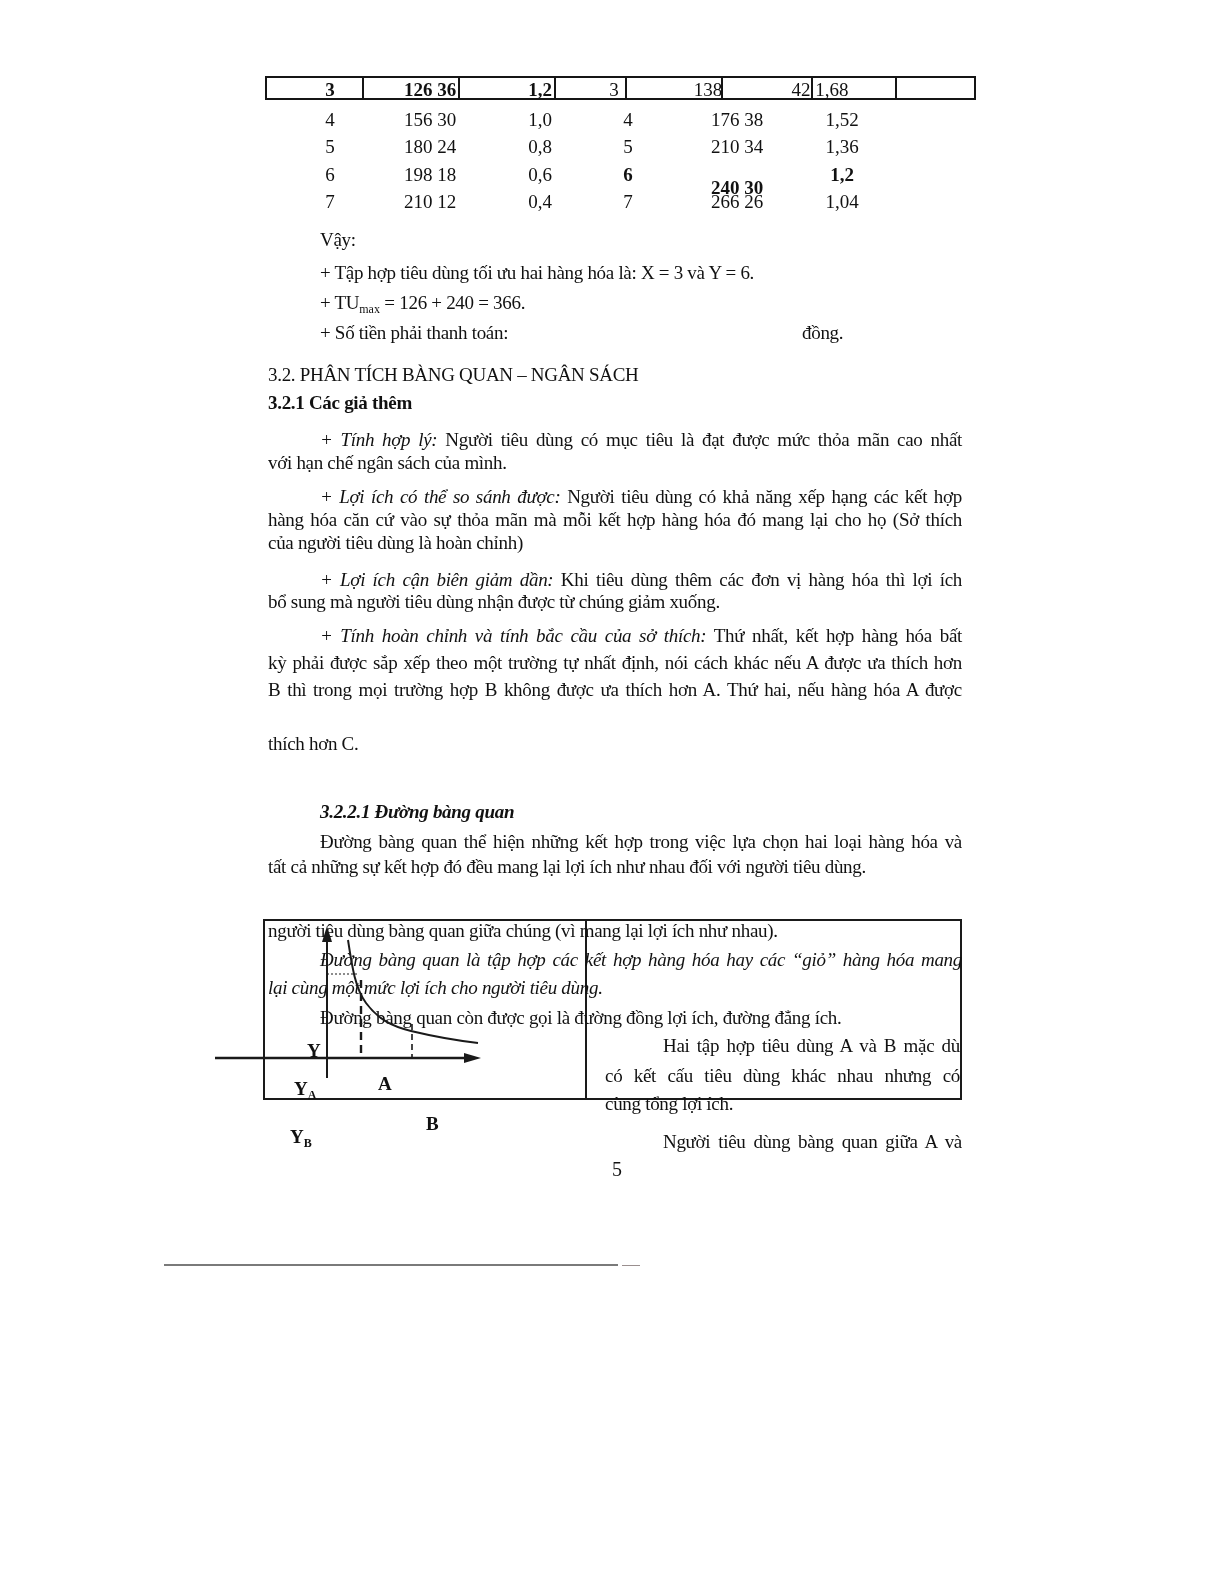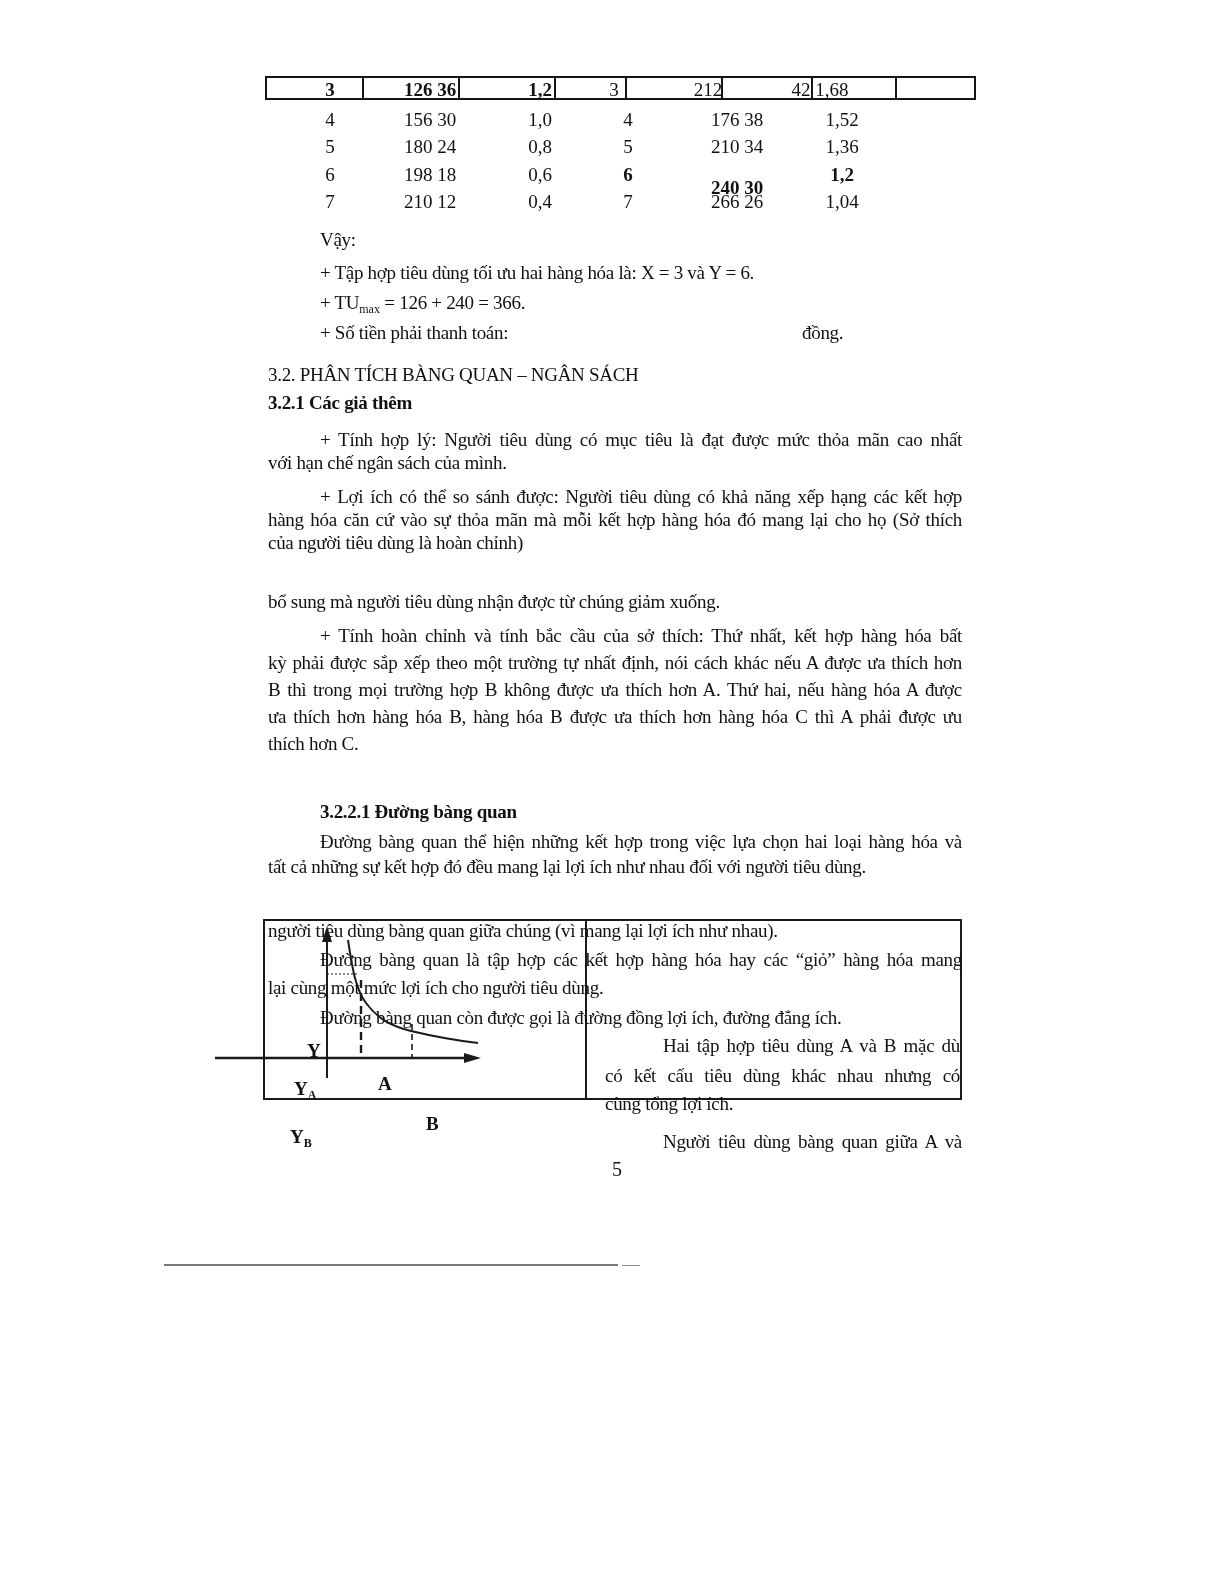--- a/index.html
+++ b/index.html
@@ -1,21 +1,21 @@
 <!DOCTYPE html>
 <html><head>
 <meta charset="utf-8">
 <style>
   html,body{margin:0;padding:0;background:#e8e8e8;}
   #page{position:relative;width:1225px;height:1585px;background:#ffffff;margin:0 auto;
         font-family:"Liberation Serif", serif;color:#111;overflow:hidden;}
   .ln{position:absolute;font-size:19px;line-height:27px;letter-spacing:-0.3px;white-space:nowrap;z-index:2;}
   .jl{white-space:normal;text-align:justify;text-align-last:justify;}
   .b{font-weight:bold;}
-  .i{}
+  .i{font-style:italic;}
   .sub{font-size:12px;vertical-align:-4px;letter-spacing:0;}
   
   .cell{position:absolute;transform:translateX(-50%);font-size:19px;line-height:22px;white-space:nowrap;z-index:2;}
   #boxedrow{position:absolute;left:265px;top:76px;width:711px;height:24px;border:2px solid #151515;box-sizing:border-box;z-index:1;}
   .vdiv{position:absolute;top:0;width:2px;height:100%;background:#151515;}
   
   #figbox{position:absolute;left:263px;top:919px;width:699px;height:181px;border:2px solid #1a1a1a;box-sizing:border-box;z-index:1;}
   #figdivider{position:absolute;left:585px;top:919px;width:2px;height:181px;background:#1a1a1a;z-index:1;}
   #figsvg{position:absolute;left:200px;top:900px;z-index:3;pointer-events:none;}
   .figlabel{position:absolute;font-size:19px;font-weight:bold;line-height:20px;z-index:4;white-space:nowrap;}
@@ -37,21 +37,21 @@
       <span class="vdiv" style="left:358px"></span>
       <span class="vdiv" style="left:454px"></span>
       <span class="vdiv" style="left:544px"></span>
       <span class="vdiv" style="left:628px"></span>
     </div>
 
     <div class="cell b" style="left:330px;top:79px">3</div>
     <div class="cell b" style="left:430px;top:79px">126 36</div>
     <div class="cell b" style="left:540px;top:79px">1,2</div>
     <div class="cell" style="left:614px;top:79px">3</div>
-    <div class="cell" style="left:708px;top:79px">212</div>
+    <div class="cell" style="left:708px;top:79px">138</div>
     <div class="cell" style="left:820px;top:79px">42 1,68</div>
 
     <div class="cell" style="left:330px;top:109px">4</div>
     <div class="cell" style="left:430px;top:109px">156 30</div>
     <div class="cell" style="left:540px;top:109px">1,0</div>
     <div class="cell" style="left:628px;top:109px">4</div>
     <div class="cell" style="left:737px;top:109px">176 38</div>
     <div class="cell" style="left:842px;top:109px">1,52</div>
 
     <div class="cell" style="left:330px;top:136px">5</div>
@@ -84,26 +84,26 @@
   <div class="ln" style="left:268px;top:361px">3.2. PHÂN TÍCH BÀNG QUAN – NGÂN SÁCH</div>
   <div class="ln b" style="left:268px;top:389px">3.2.1 Các giả thêm</div>
 
   <div class="ln jl" style="left:320px;top:426px;width:642px"><span class="i">+ Tính hợp lý:</span><span> Người tiêu dùng có mục tiêu là đạt được mức thỏa mãn cao nhất</span></div>
   <div class="ln" style="left:268px;top:449px">với hạn chế ngân sách của mình.</div>
 
   <div class="ln jl" style="left:320px;top:483px;width:642px"><span class="i">+ Lợi ích có thể so sánh được:</span><span> Người tiêu dùng có khả năng xếp hạng các kết hợp</span></div>
   <div class="ln jl" style="left:268px;top:506px;width:694px">hàng hóa căn cứ vào sự thỏa mãn mà mỗi kết hợp hàng hóa đó mang lại cho họ (Sở thích</div>
   <div class="ln" style="left:268px;top:529px">của người tiêu dùng là hoàn chỉnh)</div>
 
+  <div class="ln jl" style="left:320px;top:566px;width:642px"><span class="i">+ Lợi ích cận biên giảm dần:</span><span> Khi tiêu dùng thêm các đơn vị hàng hóa thì lợi ích</span></div>
   <div class="ln" style="left:268px;top:588px">bổ sung mà người tiêu dùng nhận được từ chúng giảm xuống.</div>
 
   <div class="ln jl" style="left:320px;top:622px;width:642px"><span class="i">+ Tính hoàn chỉnh và tính bắc cầu của sở thích:</span><span> Thứ nhất, kết hợp hàng hóa bất</span></div>
   <div class="ln jl" style="left:268px;top:649px;width:694px">kỳ phải được sắp xếp theo một trường tự nhất định, nói cách khác nếu A được ưa thích hơn</div>
   <div class="ln jl" style="left:268px;top:676px;width:694px">B thì trong mọi trường hợp B không được ưa thích hơn A. Thứ hai, nếu hàng hóa A được</div>
-  <div class="ln jl" style="left:268px;top:703px;width:694px">ưa thích hơn hàng hóa B, hàng hóa B được ưa thích hơn hàng hóa C thì A phải được ưu</div>
   <div class="ln" style="left:268px;top:730px">thích hơn C.</div>
 
   <div class="ln b i" style="left:320px;top:798px">3.2.2.1 Đường bàng quan</div>
 
   <div class="ln jl" style="left:320px;top:828px;width:642px">Đường bàng quan thể hiện những kết hợp trong việc lựa chọn hai loại hàng hóa và</div>
   <div class="ln" style="left:268px;top:853px">tất cả những sự kết hợp đó đều mang lại lợi ích như nhau đối với người tiêu dùng.</div>
 
   <div class="ln" style="left:268px;top:917px">người tiêu dùng bàng quan giữa chúng (vì mang lại lợi ích như nhau).</div>
 
   <div class="ln jl i" style="left:320px;top:946px;width:642px">Đường bàng quan là tập hợp các kết hợp hàng hóa hay các “giỏ” hàng hóa mang</div>

